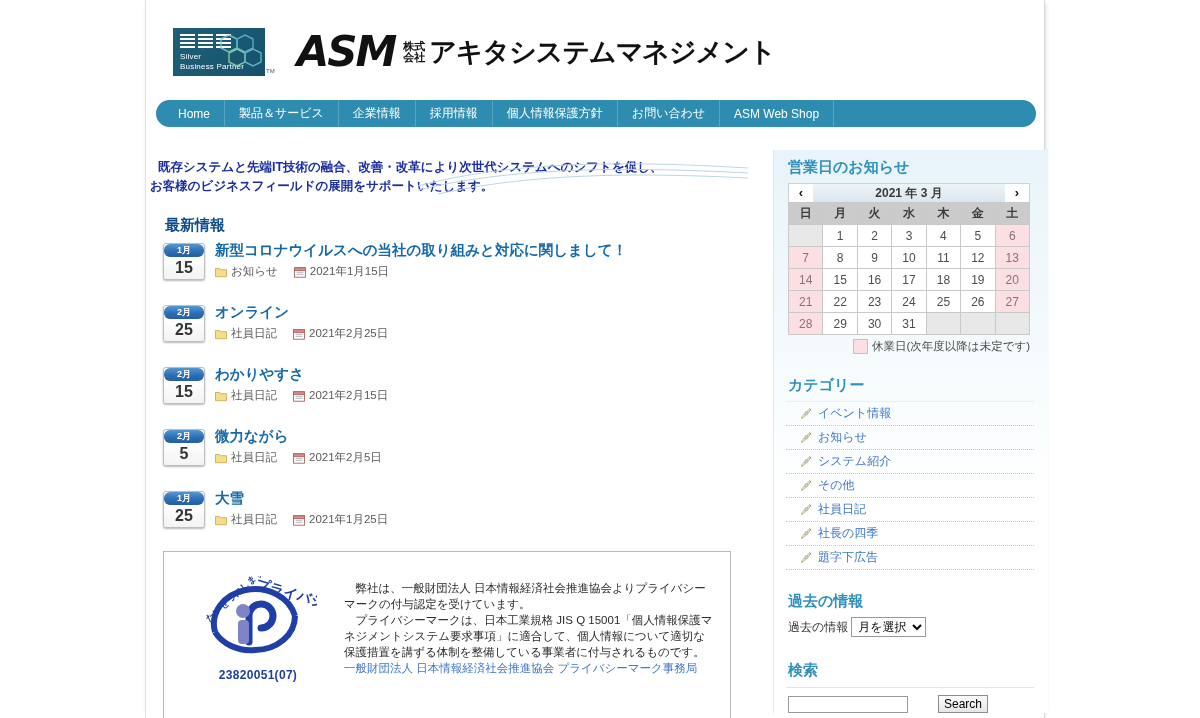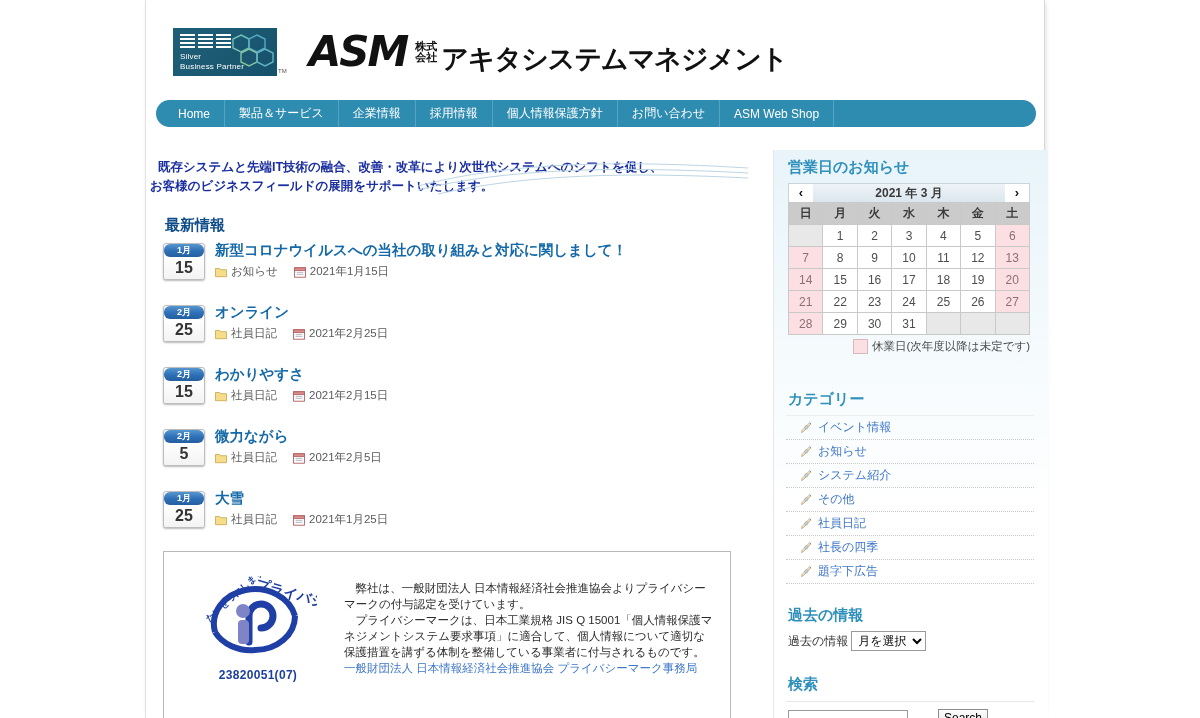--- a/index.html
+++ b/index.html
@@ -38,21 +38,21 @@
     height: 100px;
   }
   .logo-row {
     position: absolute;
     left: 27px;
     top: 28px;
     display: flex;
     align-items: center;
   }
   .ibm-badge {
-    width: 104px;
+    width: 92px;
     height: 48px;
     background: linear-gradient(135deg, #1d5f77 0%, #1b5a72 45%, #16506a 100%);
     position: relative;
     overflow: hidden;
     flex: none;
   }
   .ibm-badge .ibm-letters {
     position: absolute;
     left: 7px; top: 6px;
     display: flex;
@@ -82,21 +82,21 @@
   }
   .ibm-tm {
     font-size: 6px;
     color: #555;
     align-self: flex-end;
     margin: 0 0 2px 1px;
   }
   .asm-logo {
     margin-left: 22px;
     display: flex;
-    align-items: flex-end;
+    align-items: center;
   }
   .asm-mark {
     font-family: "DejaVu Sans", sans-serif;
     font-size: 42px;
     font-weight: bold;
     font-style: italic;
     letter-spacing: -2px;
     color: #111;
     line-height: 1;
   }
@@ -703,21 +703,21 @@
                   <td class="blank"></td>
                 </tr>
               </tbody>
           </table>
           <div class="cal-legend">
             <span class="legend-swatch"></span>
             <span>休業日(次年度以降は未定です)</span>
           </div>
         </div>
 
-        <div class="side-h" style="margin-top:36px">カテゴリー</div>
+        <div class="side-h" style="margin-top:22px">カテゴリー</div>
         <div class="cat-list">
             <div class="cat-row">
               <svg class="pencil" viewBox="0 0 13 13">
                 <path d="M1.5,11.5 L3.2,10.8 L11,3 L9.7,1.7 L2,9.5 Z" fill="#f0e3c2" stroke="#b9a77e" stroke-width="0.8"></path>
                 <path d="M9.7,1.7 L11,3" stroke="#8d8d8d" stroke-width="0.9"></path>
                 <circle cx="6.3" cy="6.3" r="1.6" fill="#cfd8df" stroke="#8d9aa5" stroke-width="0.6"></circle>
               </svg>
               <span class="cat-label">イベント情報</span>
             </div>
             <div class="cat-row">

